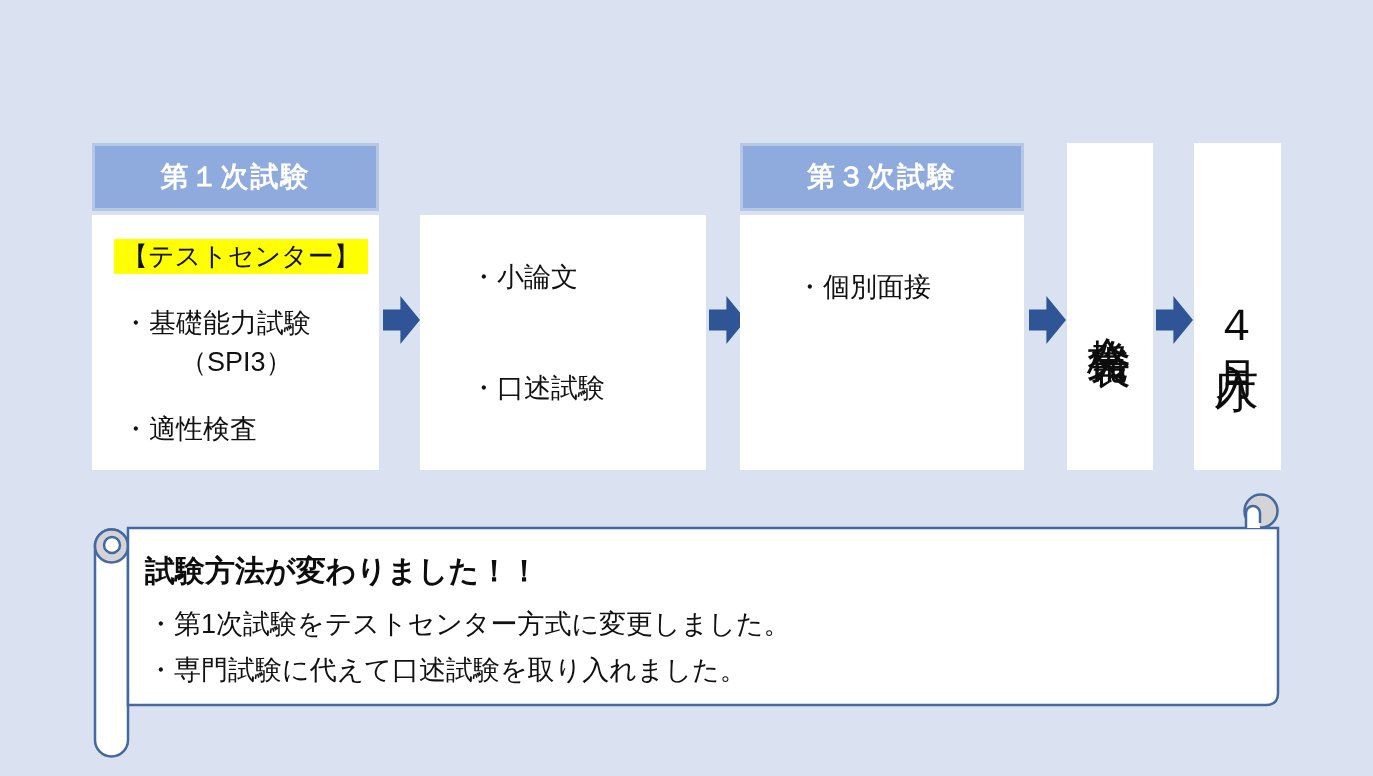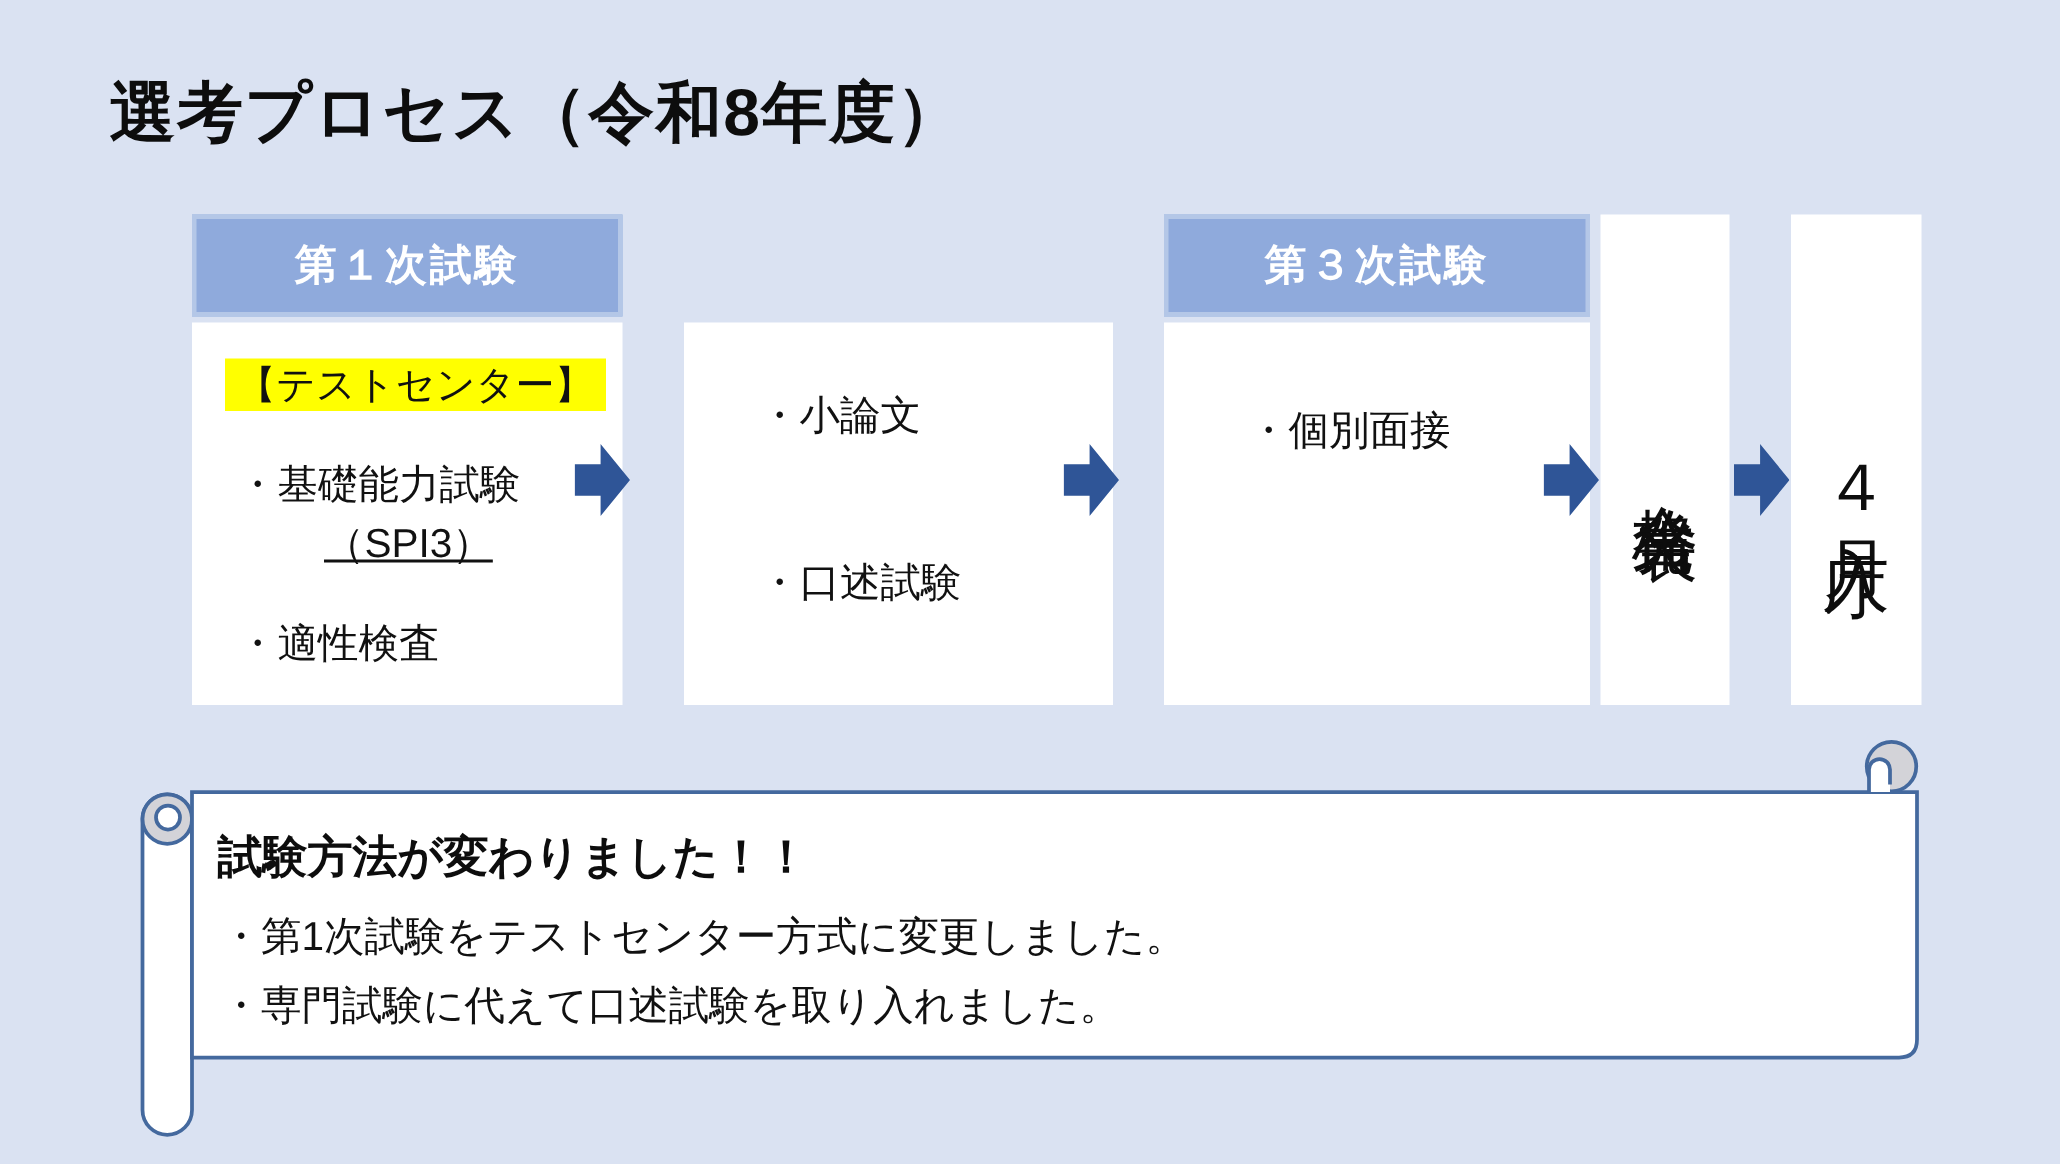--- a/index.html
+++ b/index.html
@@ -10,40 +10,40 @@
     font-family:"Liberation Sans","DejaVu Sans",sans-serif;
     color:#0d0d0d;
     overflow:hidden;
   }
   .title{
     position:absolute;left:73px;top:46px;
     font-size:44px;font-weight:700;letter-spacing:1px;
     color:#0d0d0d;white-space:nowrap;
   }
   
-  .stage-box{position:absolute;top:143px;height:327px;margin-left:36px;}
+  .stage-box{position:absolute;top:143px;height:327px;}
   .stage-box .stage-header{
     height:68px;box-sizing:border-box;
     background:#8faadc;border:3px solid #b4c7e7;
     display:flex;align-items:center;justify-content:center;
     color:#ffffff;font-weight:700;font-size:28px;letter-spacing:2px;
   }
   .stage-body{
     position:absolute;left:0;right:0;top:72px;height:255px;
     background:#ffffff;
   }
   .line{position:absolute;font-size:27px;white-space:nowrap;color:#111;}
   .hl{background:#ffff00;padding:2px 8px 3px 8px;font-size:26px;}
   #box1{left:92px;width:287px;}
   #box2{left:420px;width:286px;}
   #box3{left:740px;width:284px;}
   
   #b1i0{top:24px;left:22px;}
   #b1i1{top:90px;left:30px;}
-  #b1i2{top:129px;left:88px;text-decoration:underline;}
+  #b1i2{top:129px;left:88px;}
   #b1i3{top:196px;left:30px;}
   #b2i0{top:44px;left:50px;}
   #b2i1{top:155px;left:50px;}
   #b3i0{top:54px;left:56px;}
   
   .terminal{
     position:absolute;top:143px;height:327px;background:#ffffff;
     display:flex;align-items:center;justify-content:center;
   }
   #term1{left:1067px;width:86px;}
@@ -69,21 +69,20 @@
   }
   .note-bullet{position:absolute;left:147px;font-size:27px;white-space:nowrap;color:#111;}
   #nb0{top:606px;}
   #nb1{top:652px;}
 </style>
 </head>
 <body>
 
 <div class="page">
 
-  <div class="title">選考プロセス（令和8年度）</div>
 
   <div class="stage-box" id="box1">
     <div class="stage-header">第１次試験</div>
     <div class="stage-body">
       <div class="line" id="b1i1">・基礎能力試験</div>
       <div class="line" id="b1i0"><span class="hl">【テストセンター】</span></div>
       <div class="line" id="b1i2">（SPI3）</div>
       <div class="line" id="b1i3">・適性検査</div>
     </div>
   </div>

